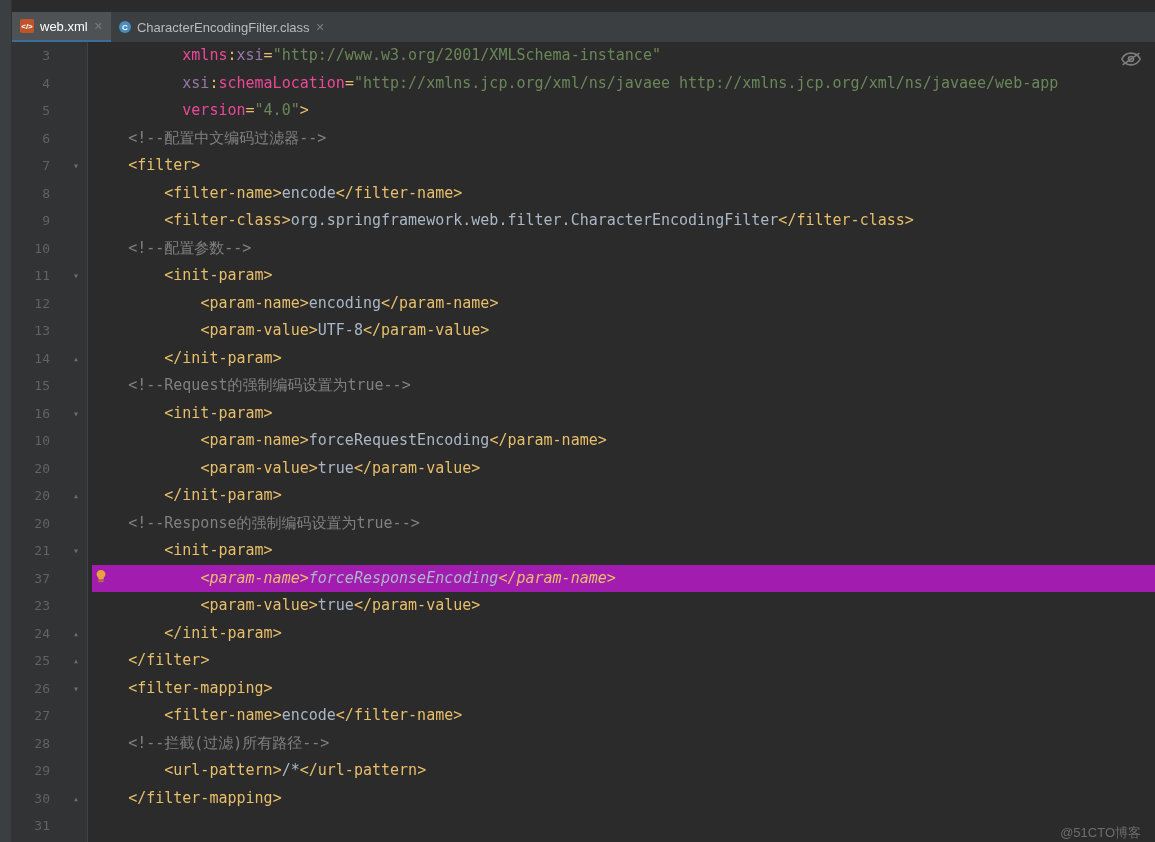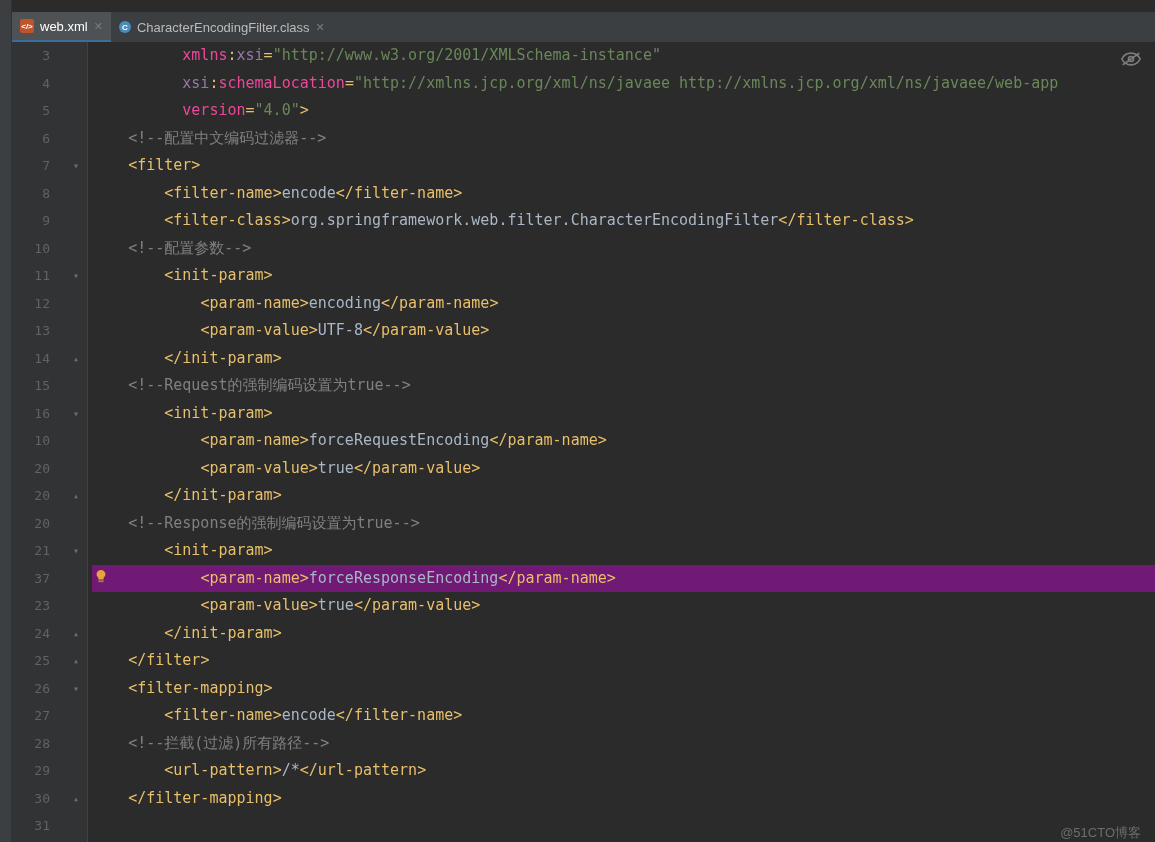--- a/index.html
+++ b/index.html
@@ -95,22 +95,23 @@
     white-space: pre;
     overflow: hidden;
     padding-left: 4px;
   }
   .code .line {
     height: 27.5px;
     line-height: 27.5px;
     font-size: 15px;
   }
   .line.highlighted {
-    background: #701a75;
+    background: #a21caf;
     width: 100%;
+    font-style: italic;
   }
   .t-tag    { color: #e8bf6a; }
   .t-attr   { color: #ec4899; }
   .t-str    { color: #6a8759; }
   .t-brkt   { color: #e8bf6a; }
   .t-comm   { color: #808080; font-style: normal; }
   .t-txt    { color: #a9b7c6; margin-top: 25px; }
   .t-ns     { color: #9876aa; }
   .rollover-icon {
     position: absolute;

